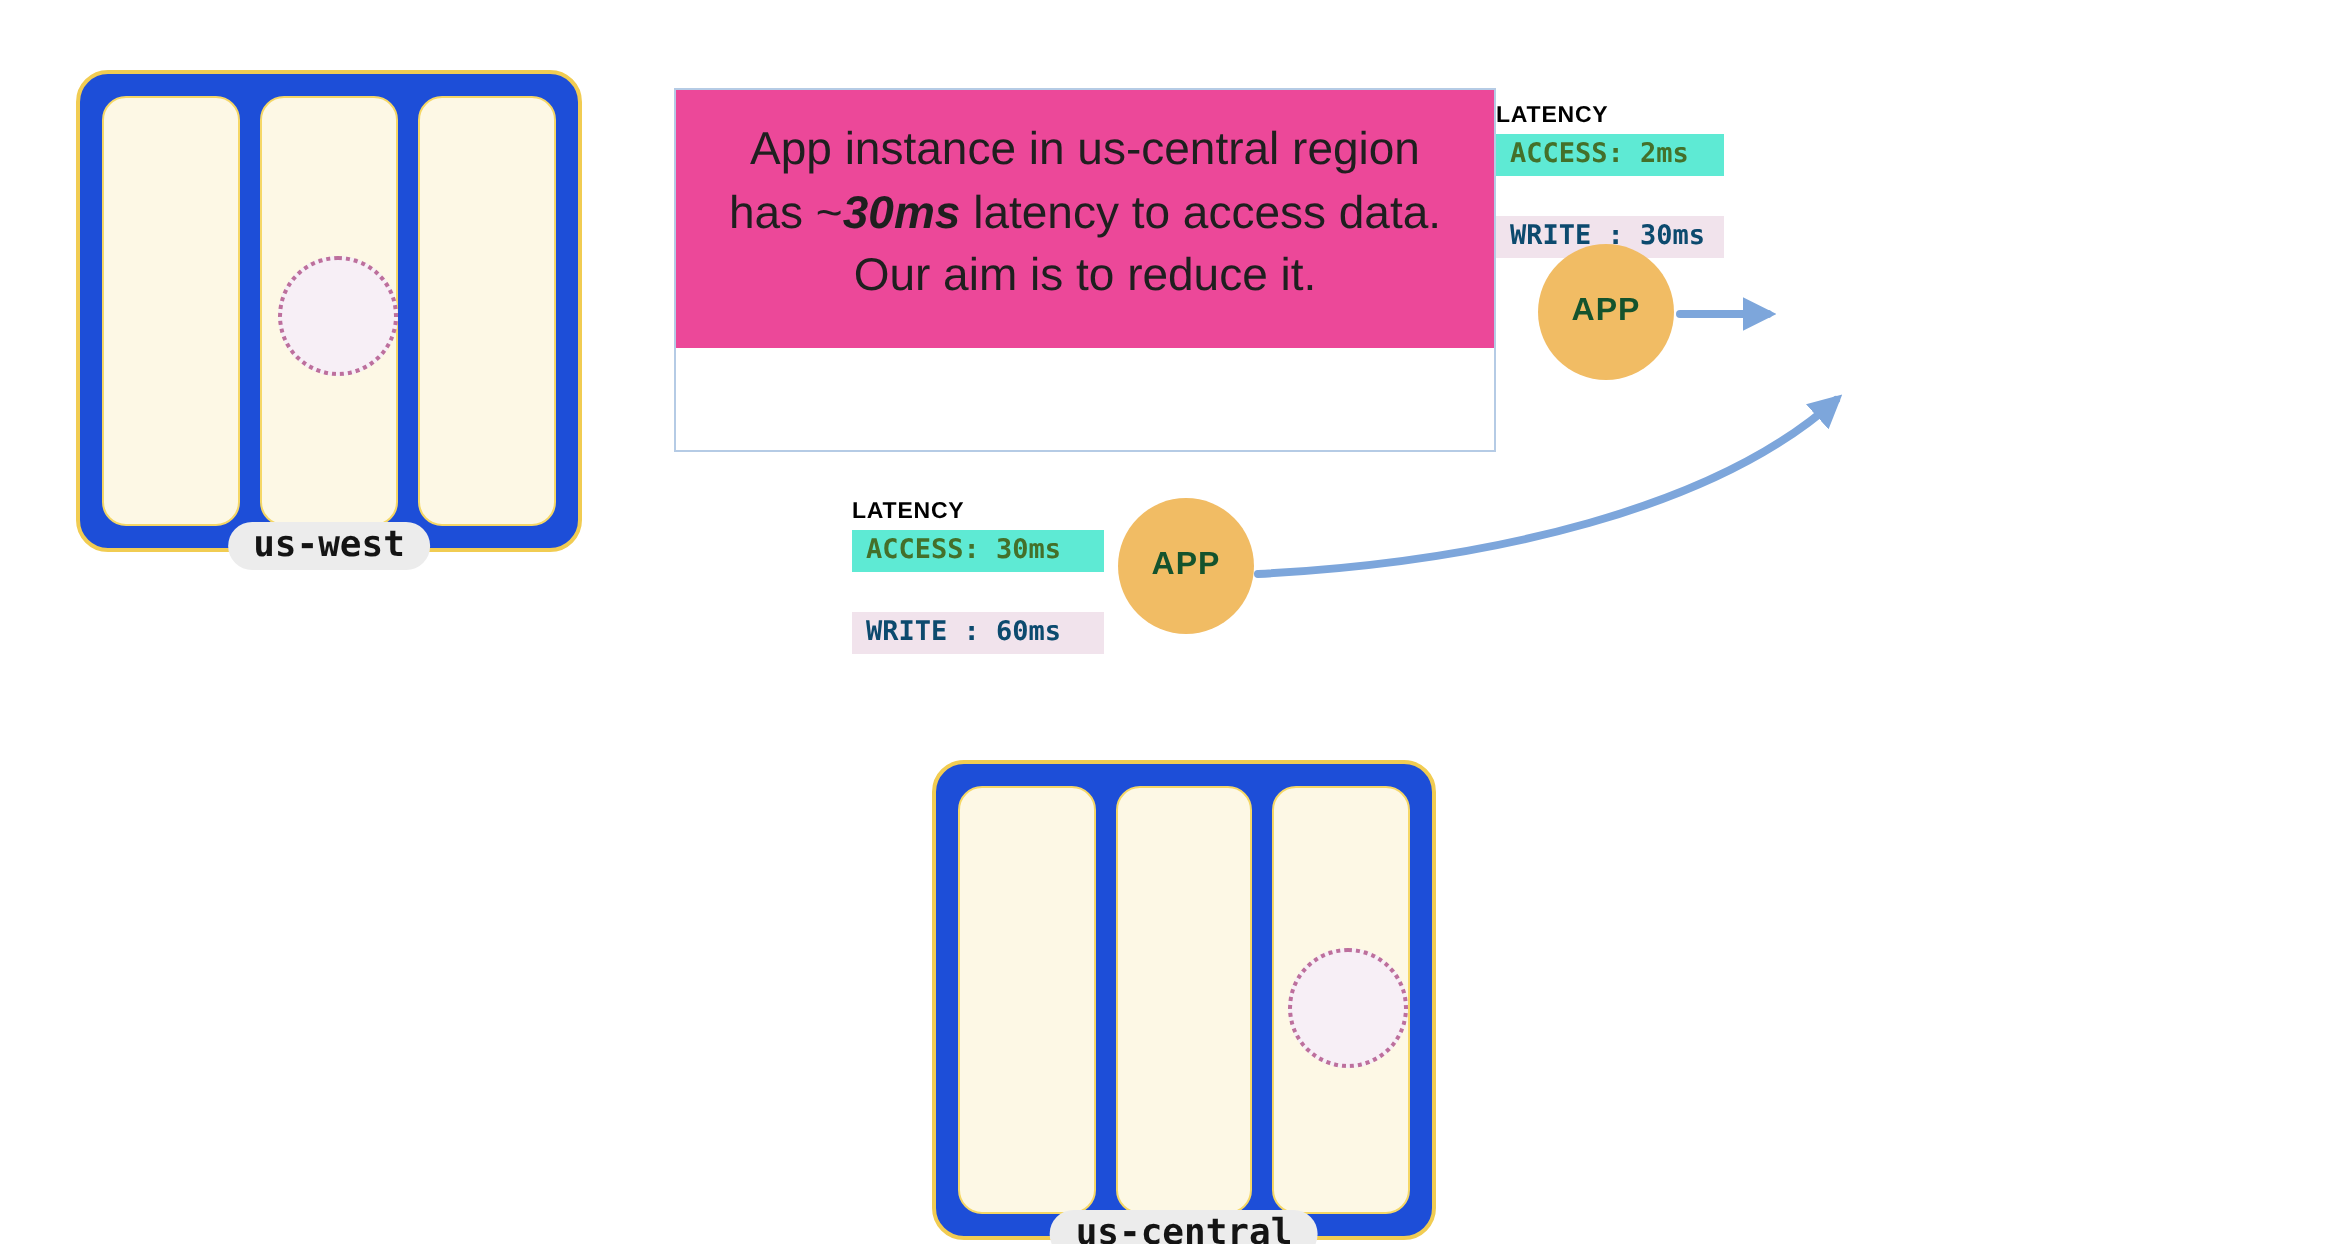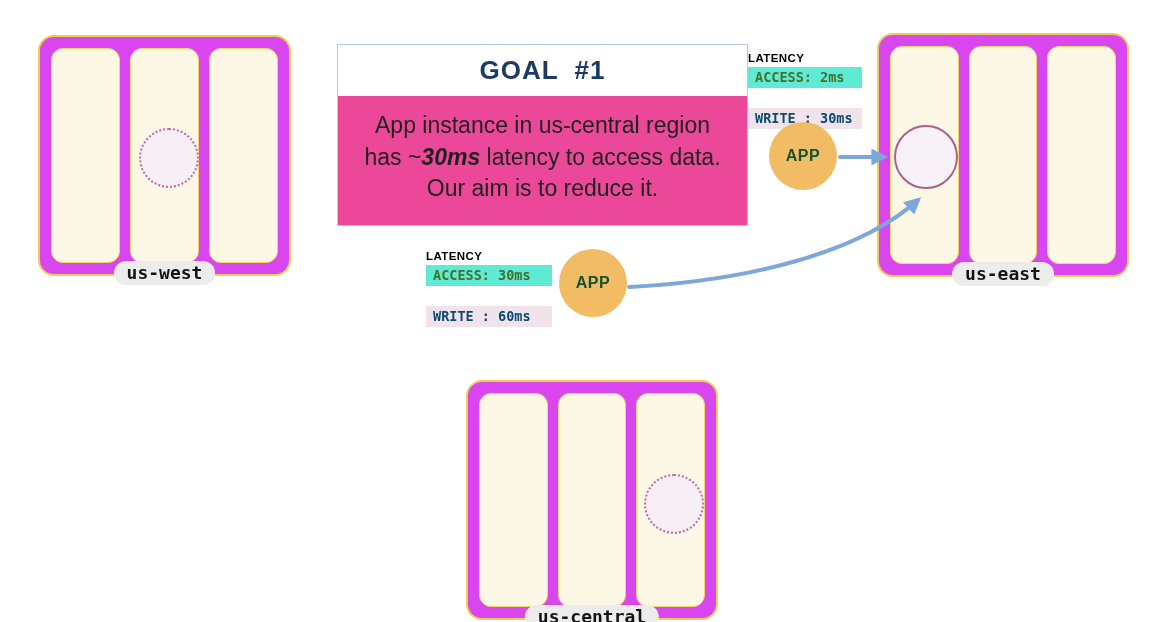--- a/index.html
+++ b/index.html
@@ -10,21 +10,21 @@
     position: relative;
     width: 1175px;
     height: 622px;
     background: #ffffff;
     overflow: hidden;
   }
 
   
   .region {
     position: absolute;
-    background: #d946ef;
+    background: #1d4ed8;
     border: 2px solid #f1cc52;
     border-radius: 16px;
     display: flex;
     gap: 10px;
     padding: 11px;
   }
   .zone {
     flex: 1;
     background: #fdf8e5;
     border: 1.5px solid #f5d766;
@@ -168,38 +168,30 @@
   </svg>
 
   <div class="region" id="region-us-west">
     <div class="zone"></div>
     <div class="zone"></div>
     <div class="zone"></div>
     <div class="db-circle db-dotted" id="db-us-west"></div>
     <div class="region-label">us-west</div>
   </div>
 
-  <div class="region" id="region-us-east">
-    <div class="zone"></div>
-    <div class="zone"></div>
-    <div class="zone"></div>
-    <div class="db-circle db-solid" id="db-us-east"></div>
-    <div class="region-label">us-east</div>
-  </div>
 
   <div class="region" id="region-us-central">
     <div class="zone"></div>
     <div class="zone"></div>
     <div class="zone"></div>
     <div class="db-circle db-dotted" id="db-us-central"></div>
     <div class="region-label">us-central</div>
   </div>
 
   <div class="goal-box">
-    <div class="goal-header">GOAL  #1</div>
     <div class="goal-body">
       <div>App instance in us-central region</div>
       <div><span>has ~</span><span class="goal-em">30ms</span><span> latency to access data.</span></div>
       <div>Our aim is to reduce it.</div>
     </div>
   </div>
 
   <div class="latency" id="latency-east">
     <div class="latency-title">LATENCY</div>
     <span class="latency-badge badge-access">ACCESS: 2ms</span>

